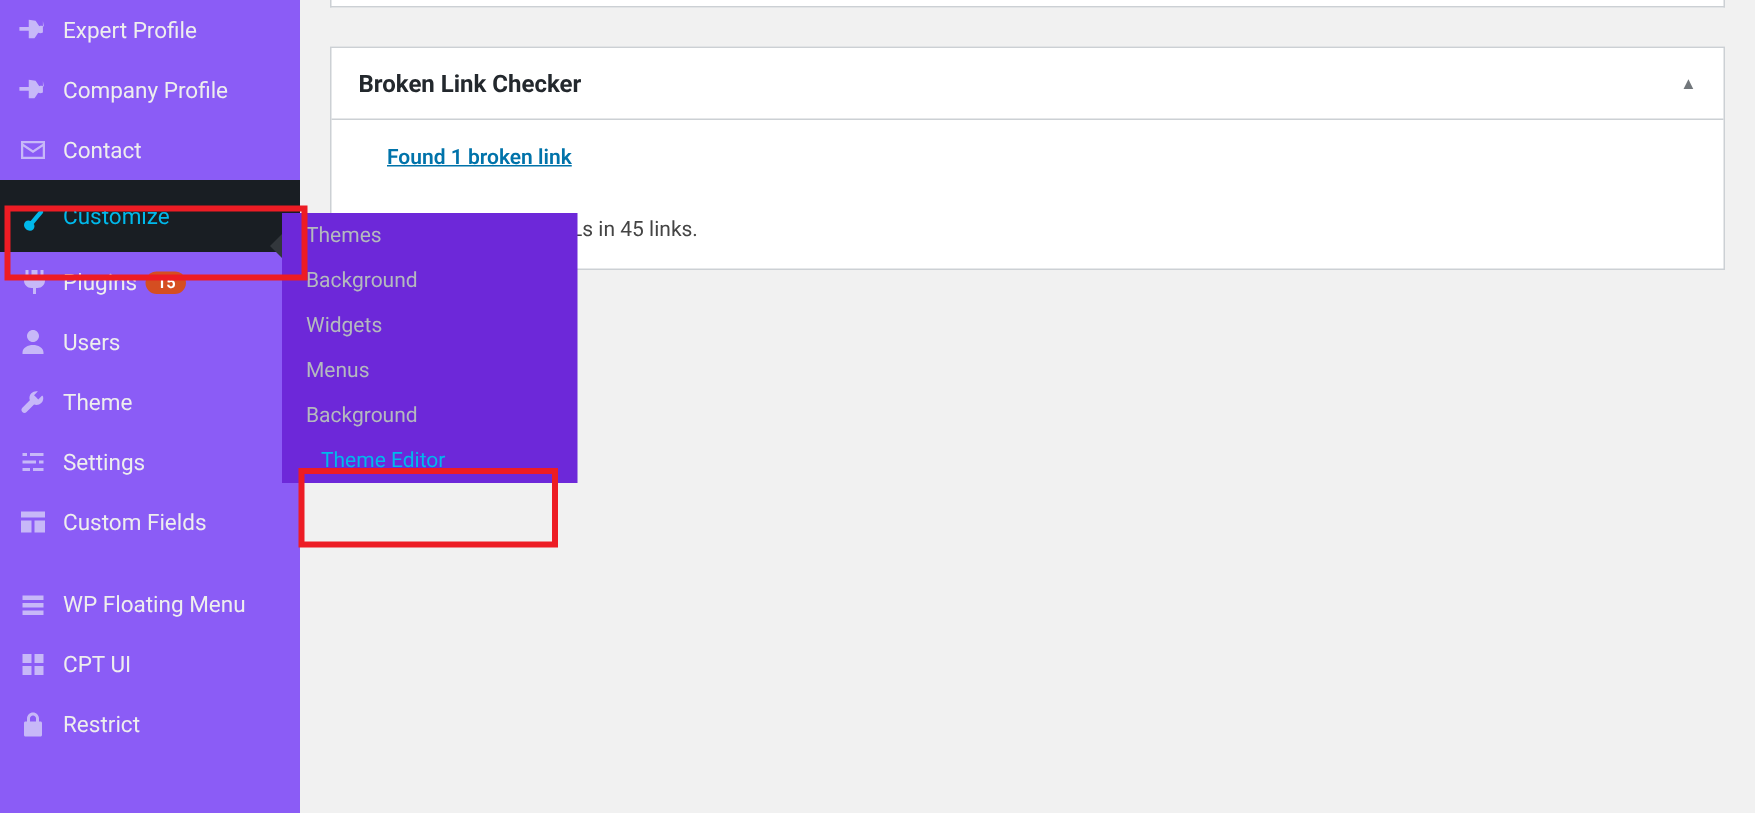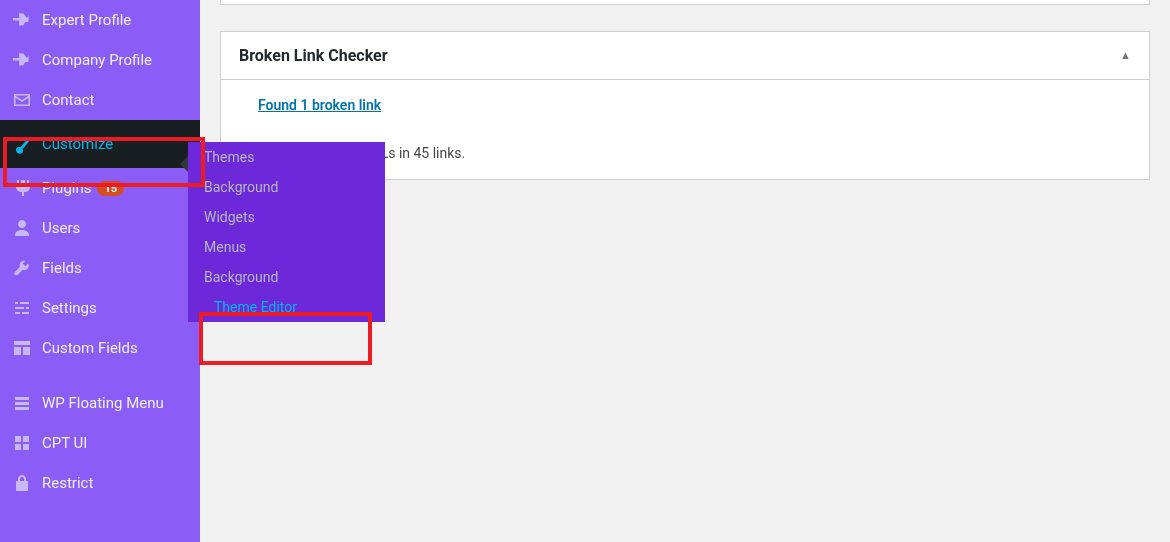--- a/index.html
+++ b/index.html
@@ -218,21 +218,21 @@
     </span>
     <span>Users</span>
   </div>
 
   <div class="sidebar-item">
     <span class="icon">
       <svg viewBox="0 0 20 20">
           <path d="M16.7 6.3c.4 1.5 0 3.2-1.2 4.4-1.3 1.3-3.2 1.6-4.8 1l-5 5c-.8.8-2 .8-2.8 0s-.8-2 0-2.8l5-5c-.6-1.6-.3-3.5 1-4.8 1.2-1.2 2.9-1.6 4.4-1.2l-2.6 2.6 1.4 1.4 1.4 1.4 2.6-2.6.6.6z"></path>
         </svg>
     </span>
-    <span>Fields</span>
+    <span>Theme</span>
   </div>
 
   <div class="sidebar-item">
     <span class="icon">
       <svg viewBox="0 0 20 20">
           <path d="M3 4h3v2H3V4zm5 0h9v2H8V4zM3 9h9v2H3V9zm11 0h3v2h-3V9zM3 14h5v2H3v-2zm7 0h7v2h-7v-2z"></path>
         </svg>
     </span>
     <span>Settings</span>
   </div>

